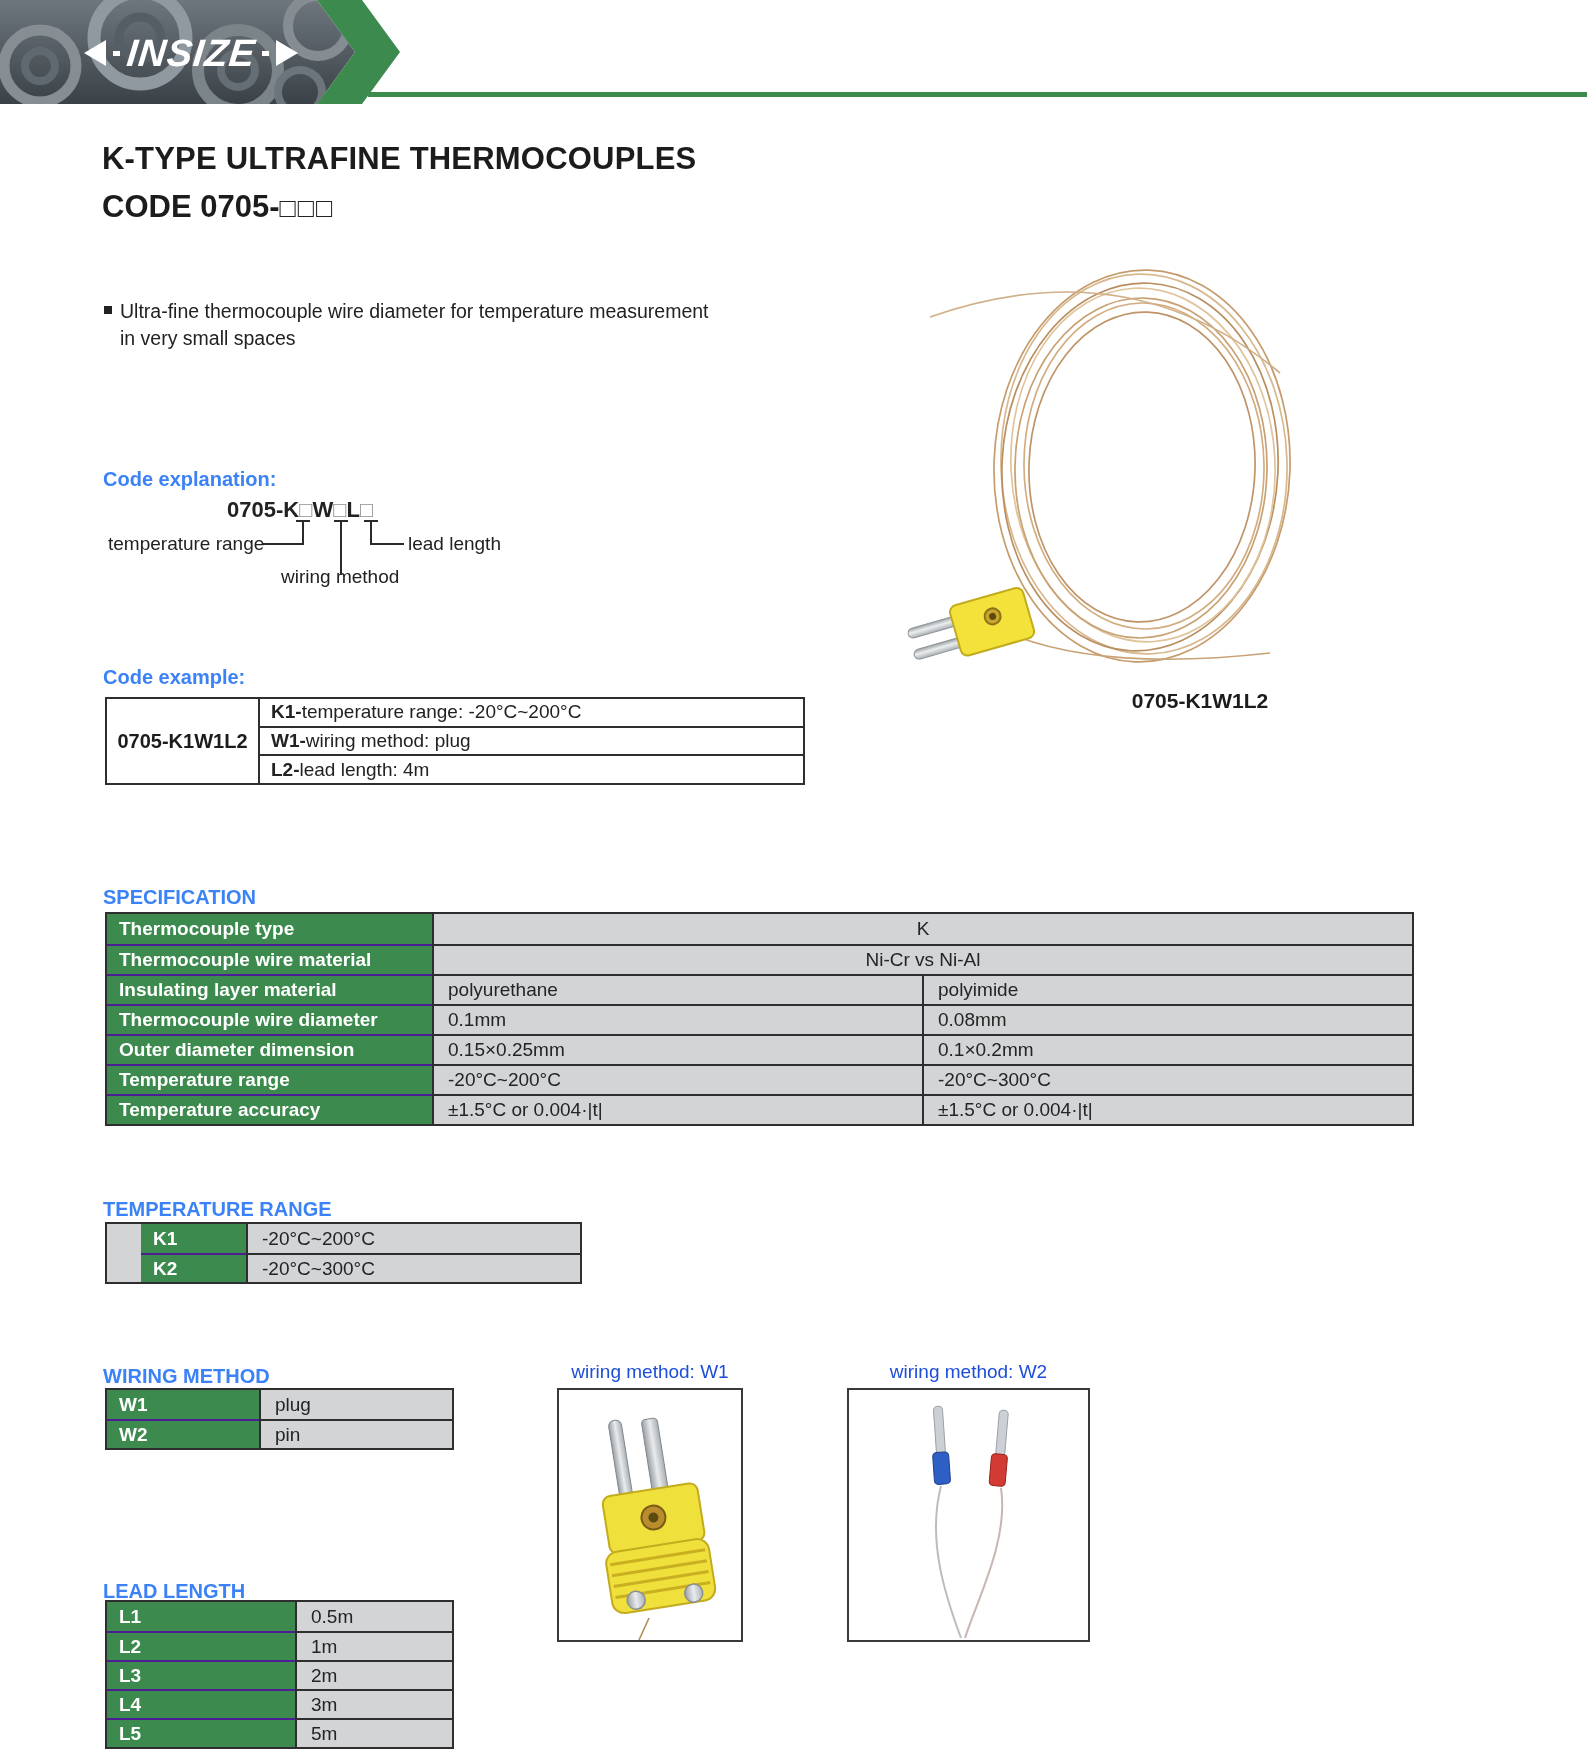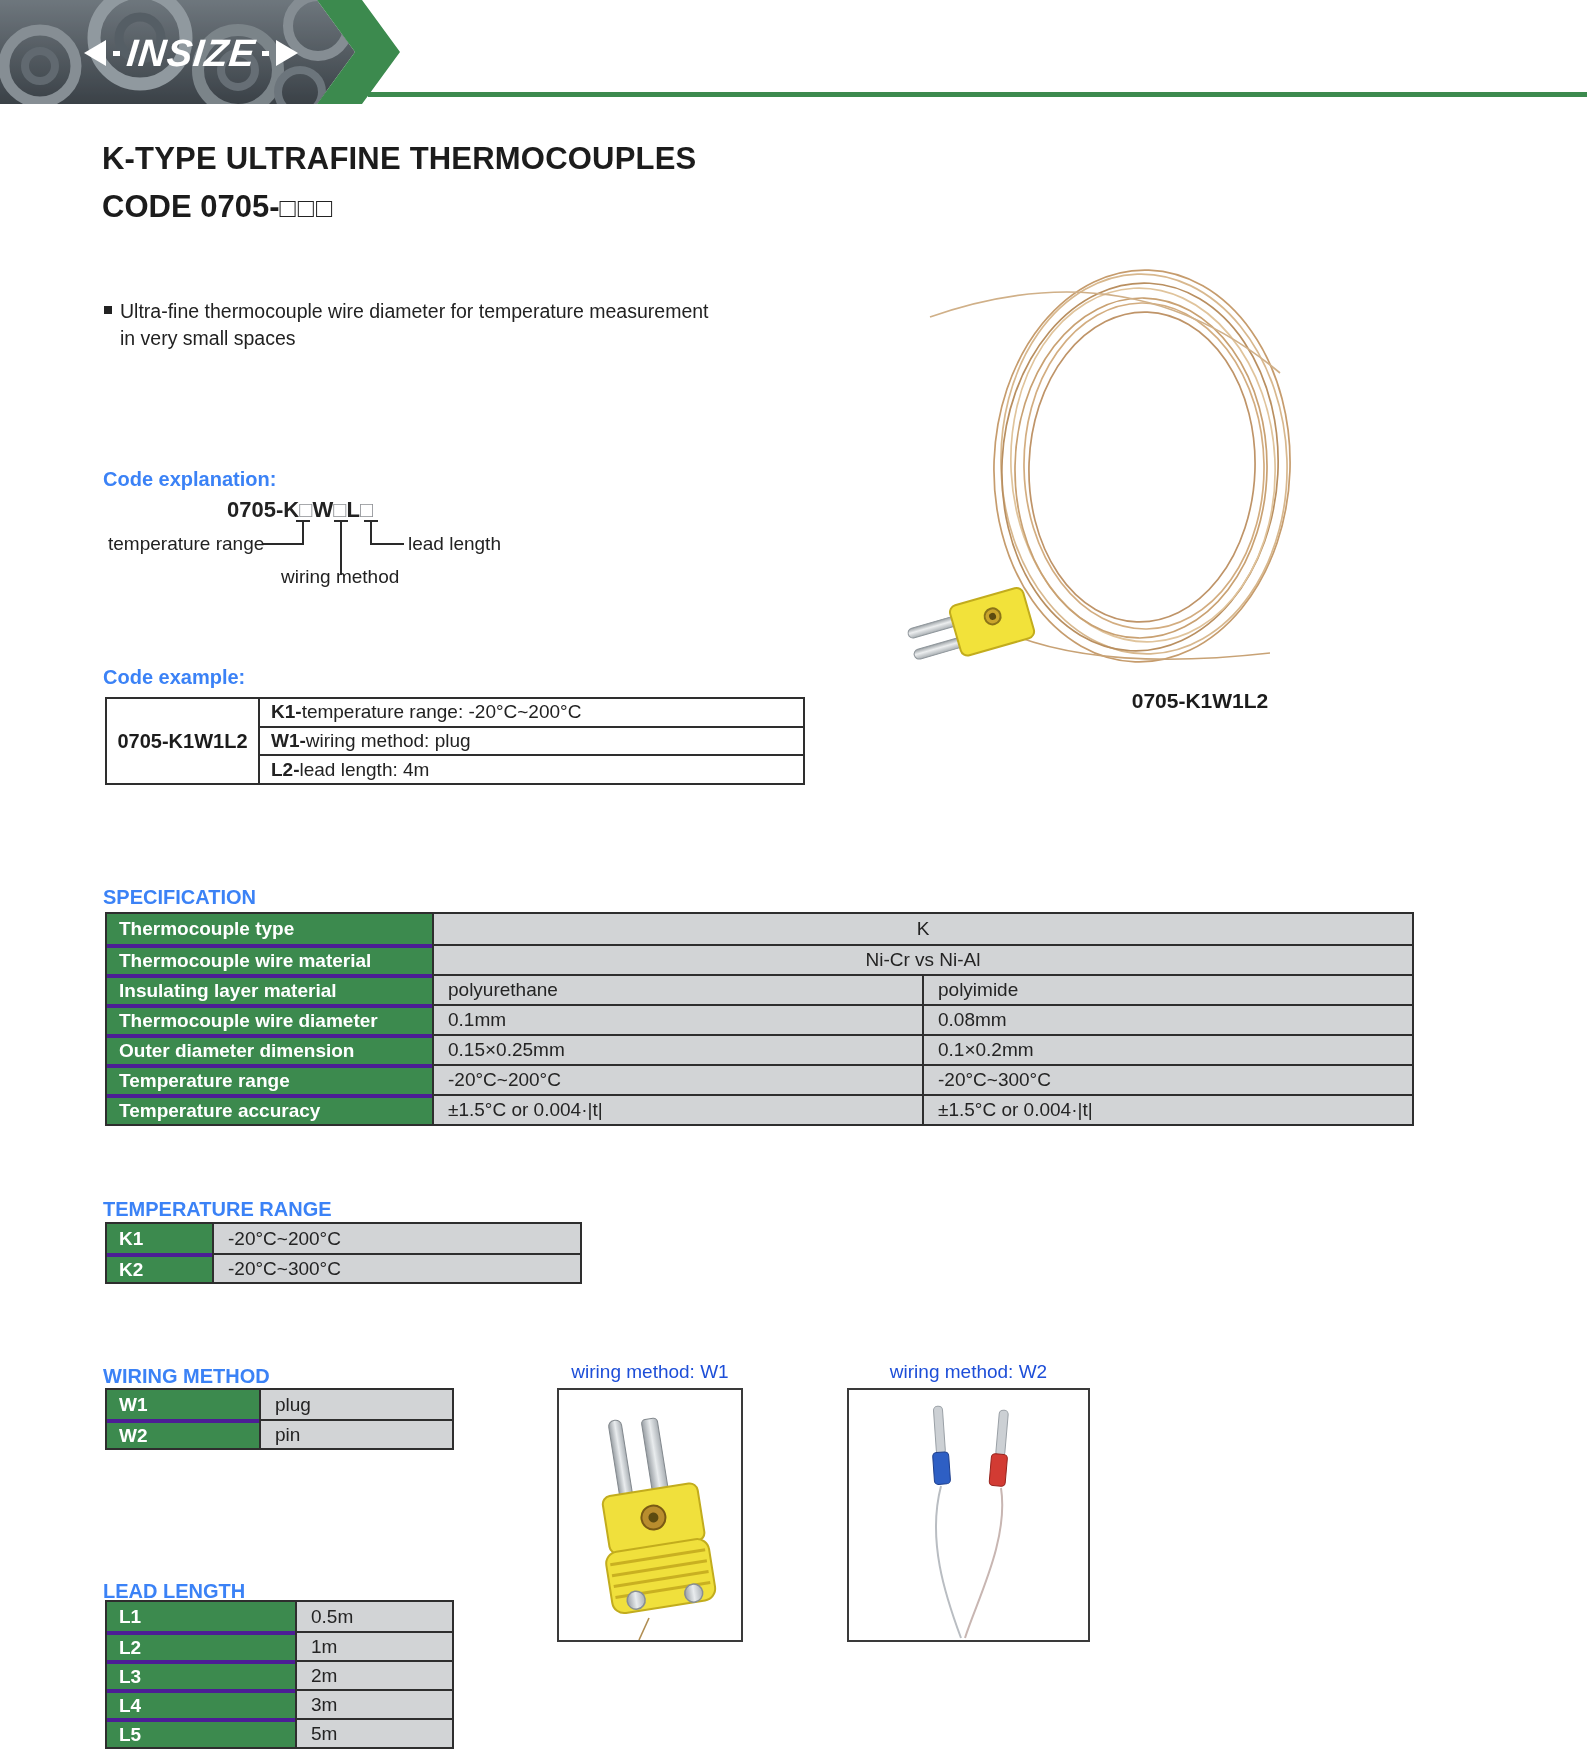--- a/index.html
+++ b/index.html
@@ -34,42 +34,42 @@
   .dline{position:absolute;background:#2a2a2a;}
   .diag-label{position:absolute;font-size:19px;color:#222;}
 
   
   .tbl{position:absolute;border:2px solid #2e2e2e;background:#d2d4d6;}
   .trow{display:flex;}
   .tlabel{background:#3c8a4e;color:#fff;font-weight:bold;font-size:19px;display:flex;align-items:center;
           padding-left:12px;box-sizing:border-box;}
   .tval{background:#d2d4d6;color:#242424;font-size:19px;display:flex;align-items:center;
         padding-left:14px;box-sizing:border-box;border-left:2px solid #2e2e2e;}
-  .trow + .trow .tlabel{border-top:4px solid #4c1d95;}
+  .trow + .trow .tlabel{border-top:2px solid #4c1d95;}
   .trow + .trow .tval{border-top:2px solid #2e2e2e;}
   .tval.center{justify-content:center;padding-left:0;}
 
   
   .ex-tbl{left:105px;top:697px;width:700px;height:88px;border:2px solid #2e2e2e;background:#fff;display:flex;box-sizing:border-box;}
   .ex-left{width:151px;display:flex;align-items:center;justify-content:center;font-weight:bold;font-size:20px;box-sizing:border-box;}
   .ex-right{flex:1;border-left:2px solid #2e2e2e;display:flex;flex-direction:column;}
   .ex-row{flex:1;display:flex;align-items:center;padding-left:11px;font-size:19px;color:#222;}
   .ex-row + .ex-row{border-top:2px solid #2e2e2e;}
   .ex-row b{font-weight:bold;}
 
   
   .spec{left:105px;top:912px;width:1305px;}
   .spec .trow{height:30px;}
   .spec .tlabel{width:325px;}
   .spec .v1{width:490px;}
   .spec .v2{flex:1;}
   .spec .vspan{flex:1;}
 
   .trange{left:105px;top:1222px;width:473px;}
-  .trange .trow{height:29px;}
+  .trange .trow{height:29px;margin-left:34px;}
   .trange .tlabel{width:105px;}
   .trange .tval{flex:1;}
 
   .wmeth{left:105px;top:1388px;width:345px;}
   .wmeth .trow{height:29px;}
   .wmeth .tlabel{width:152px;}
   .wmeth .tval{flex:1;}
 
   .llen{left:105px;top:1600px;width:345px;}
   .llen .trow{height:29px;}

